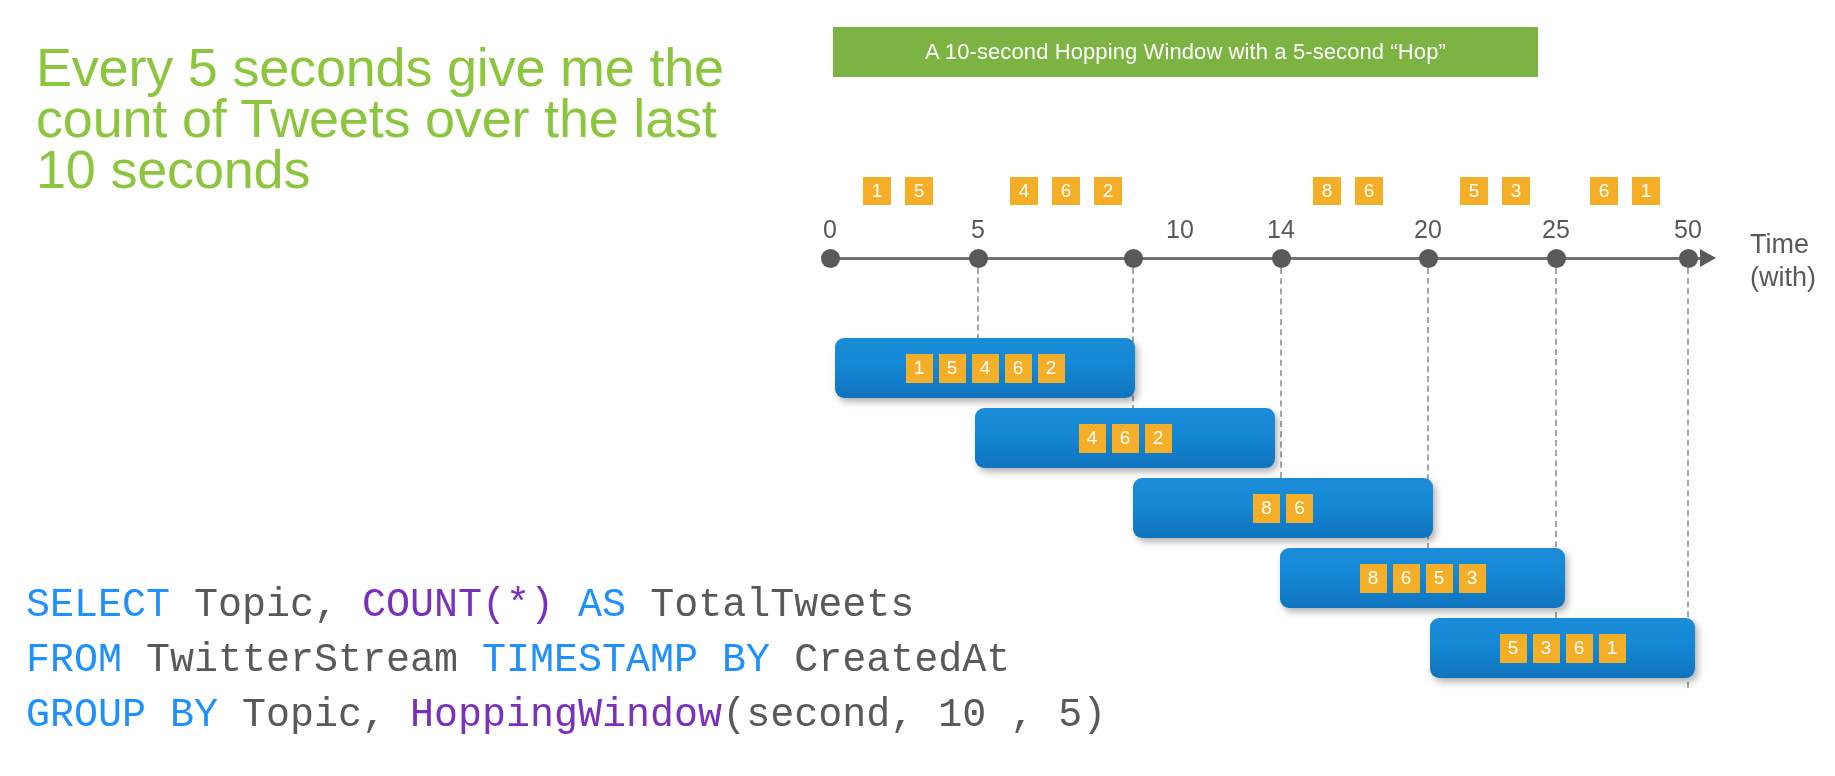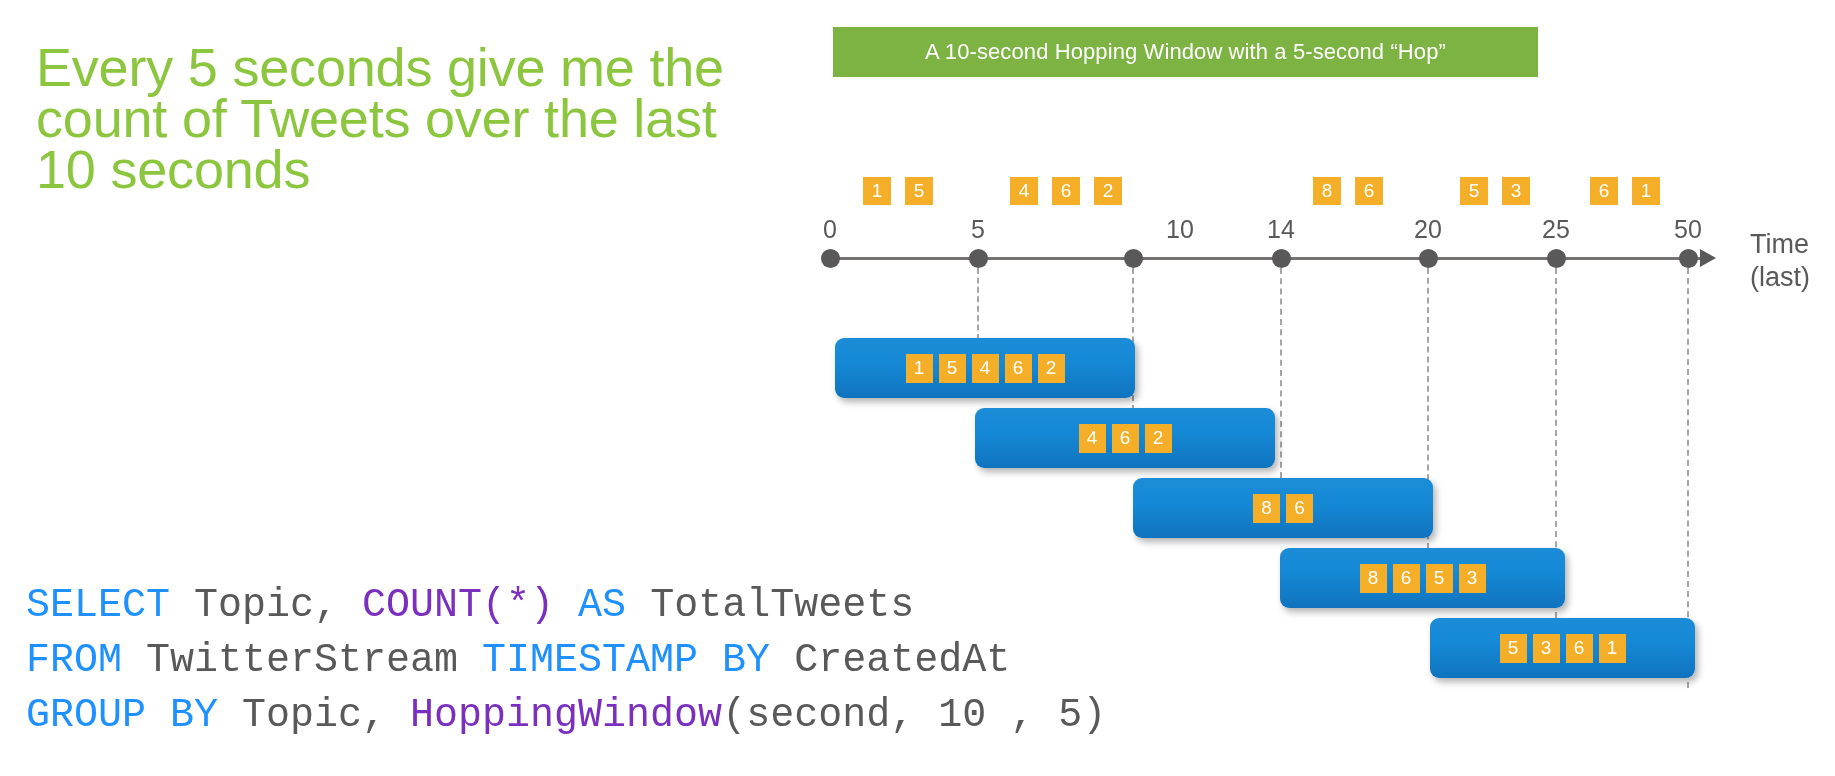--- a/index.html
+++ b/index.html
@@ -183,21 +183,21 @@
 
   <div id="banner">
     <span id="banner-text">A 10-second Hopping Window with a 5-second “Hop”</span>
   </div>
 
   <div id="timeline">
     <div class="axis-line"></div>
     <div class="axis-arrow"></div>
     <div id="axis-title">
       <div>Time</div>
-      <div>(last)</div>
+      <div>(with)</div>
     </div>
   <div class="tick-dash" style="left: 978px; height: 72px;"></div>
       <div class="tick-dash" style="left: 1133px; height: 143px;"></div>
       <div class="tick-dash" style="left: 1281px; height: 210px;"></div>
       <div class="tick-dash" style="left: 1428px; height: 281px;"></div>
       <div class="tick-dash" style="left: 1556px; height: 350px;"></div>
       <div class="tick-dash" style="left: 1688px; height: 420px;"></div>
       <div class="tick-dot" style="left: 830px;"></div>
       <div class="tick-label" style="left: 830px;">0</div>
       <div class="tick-dot" style="left: 978px;"></div>

